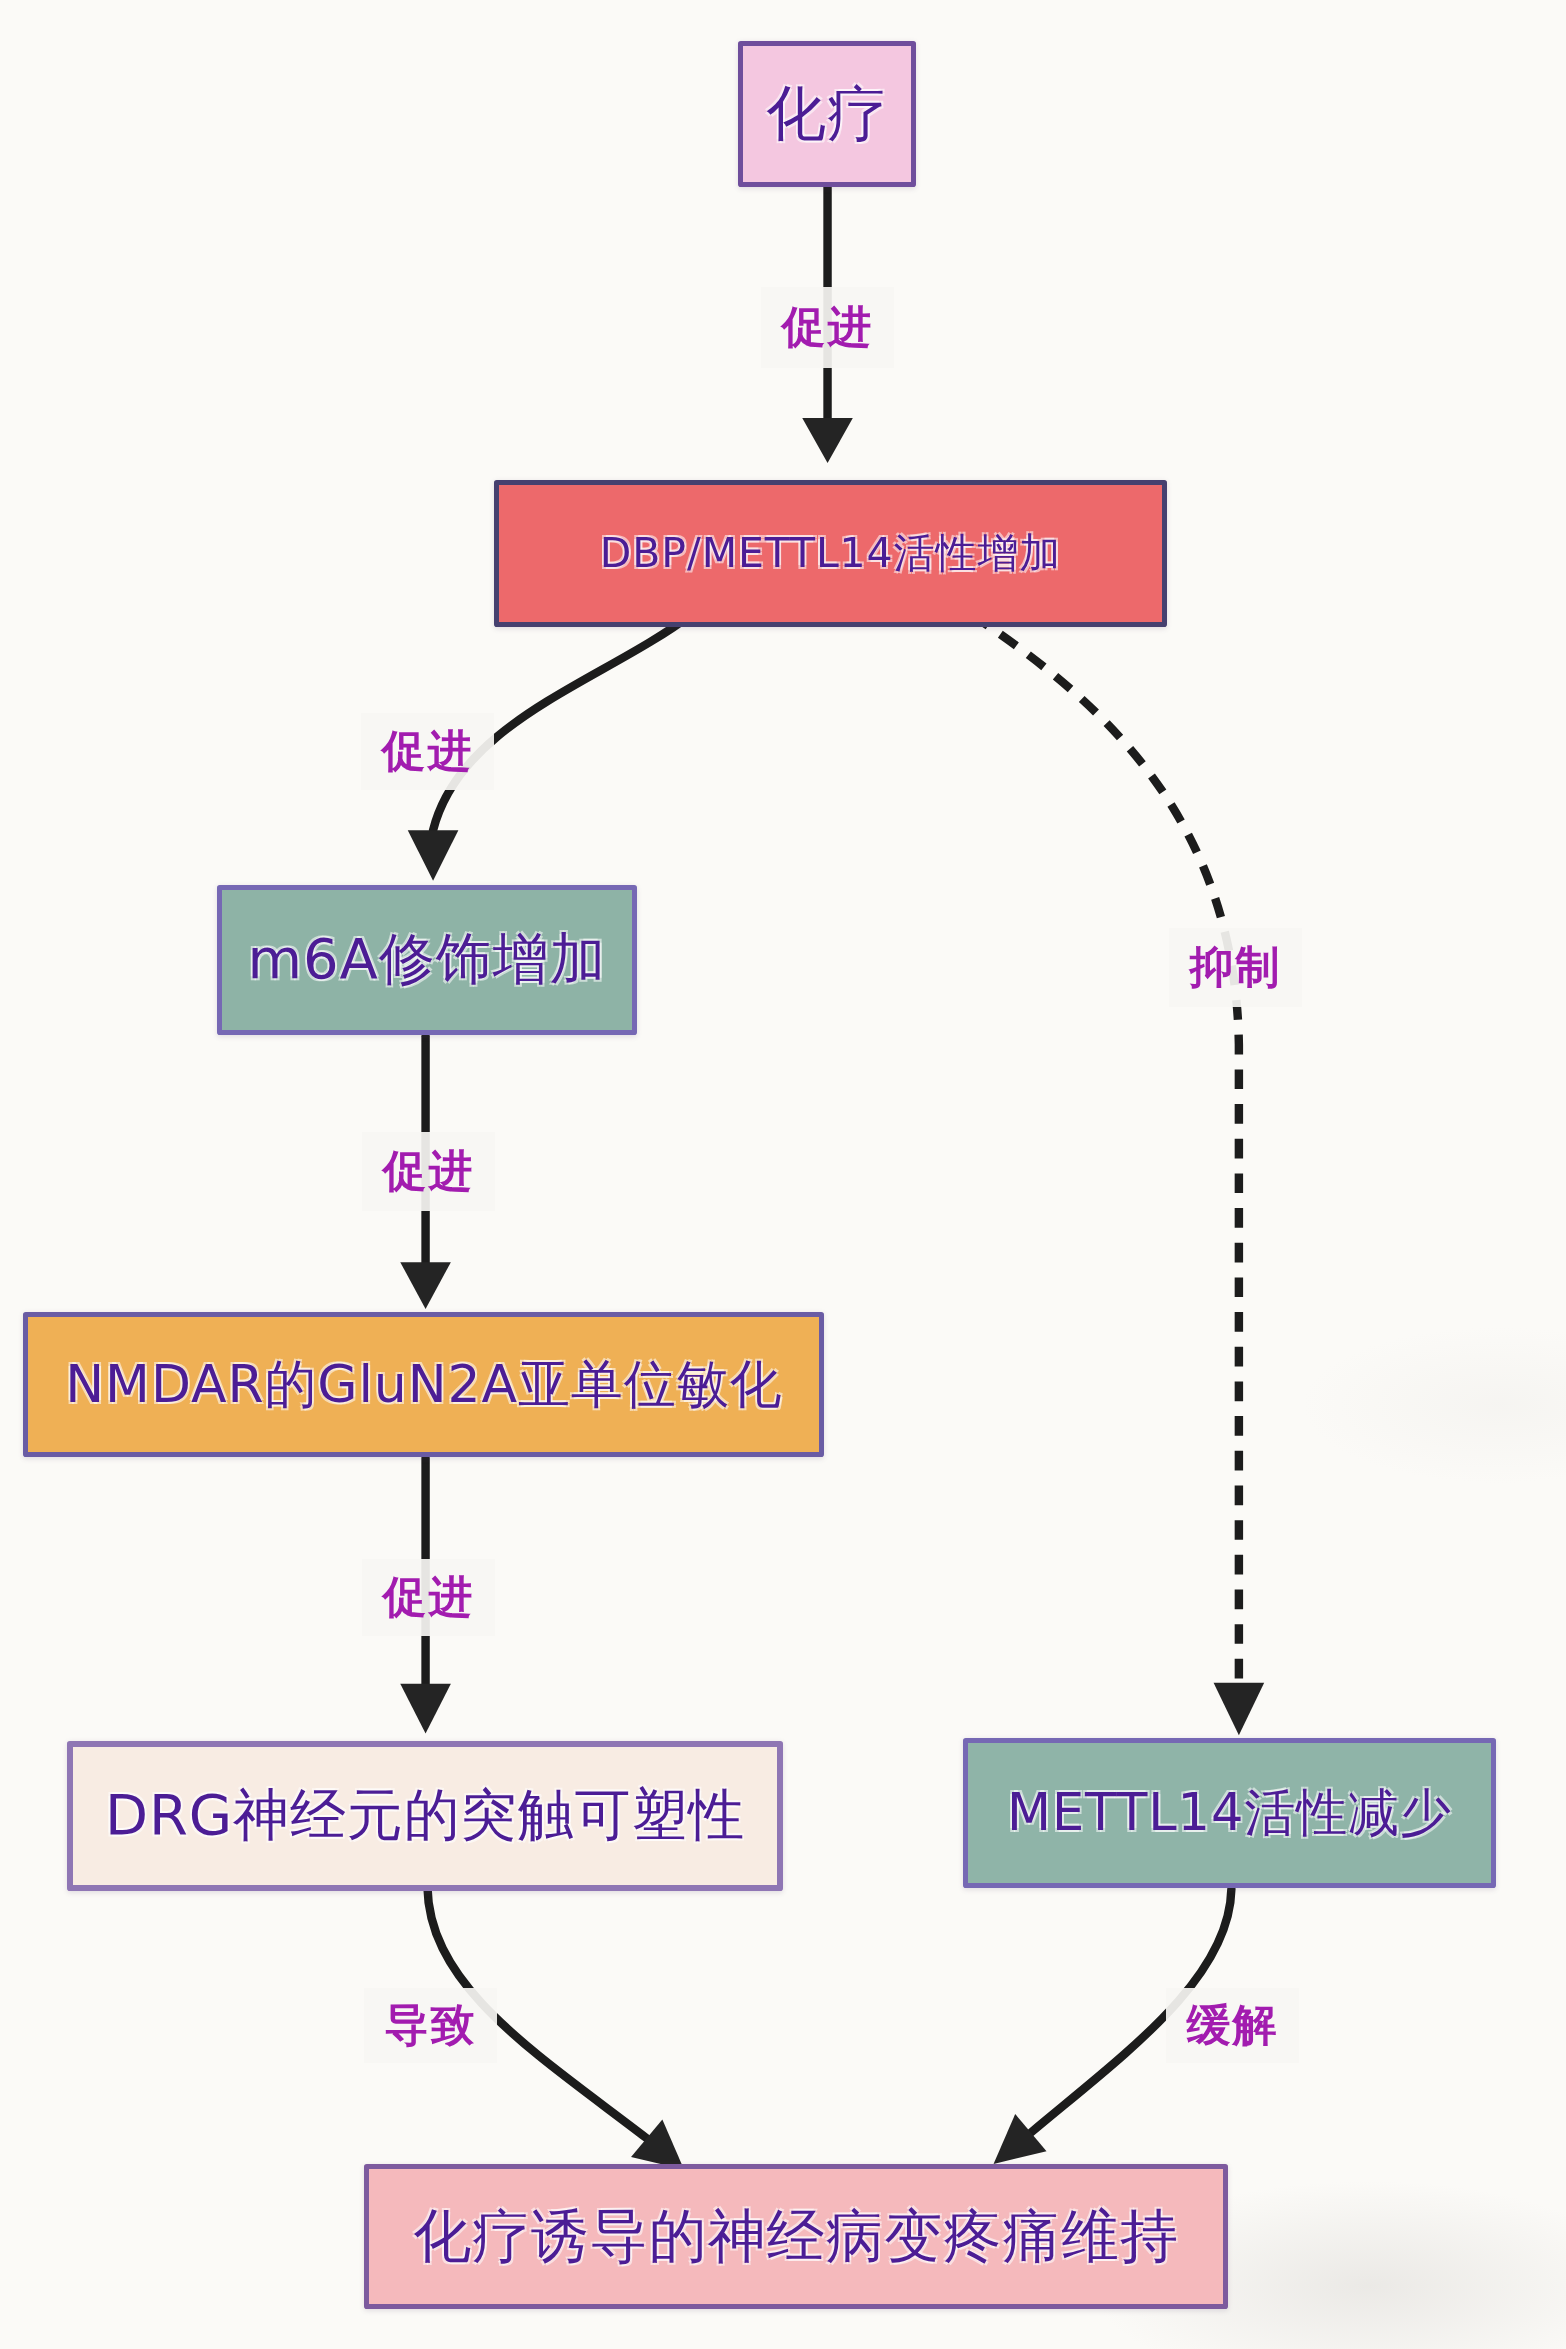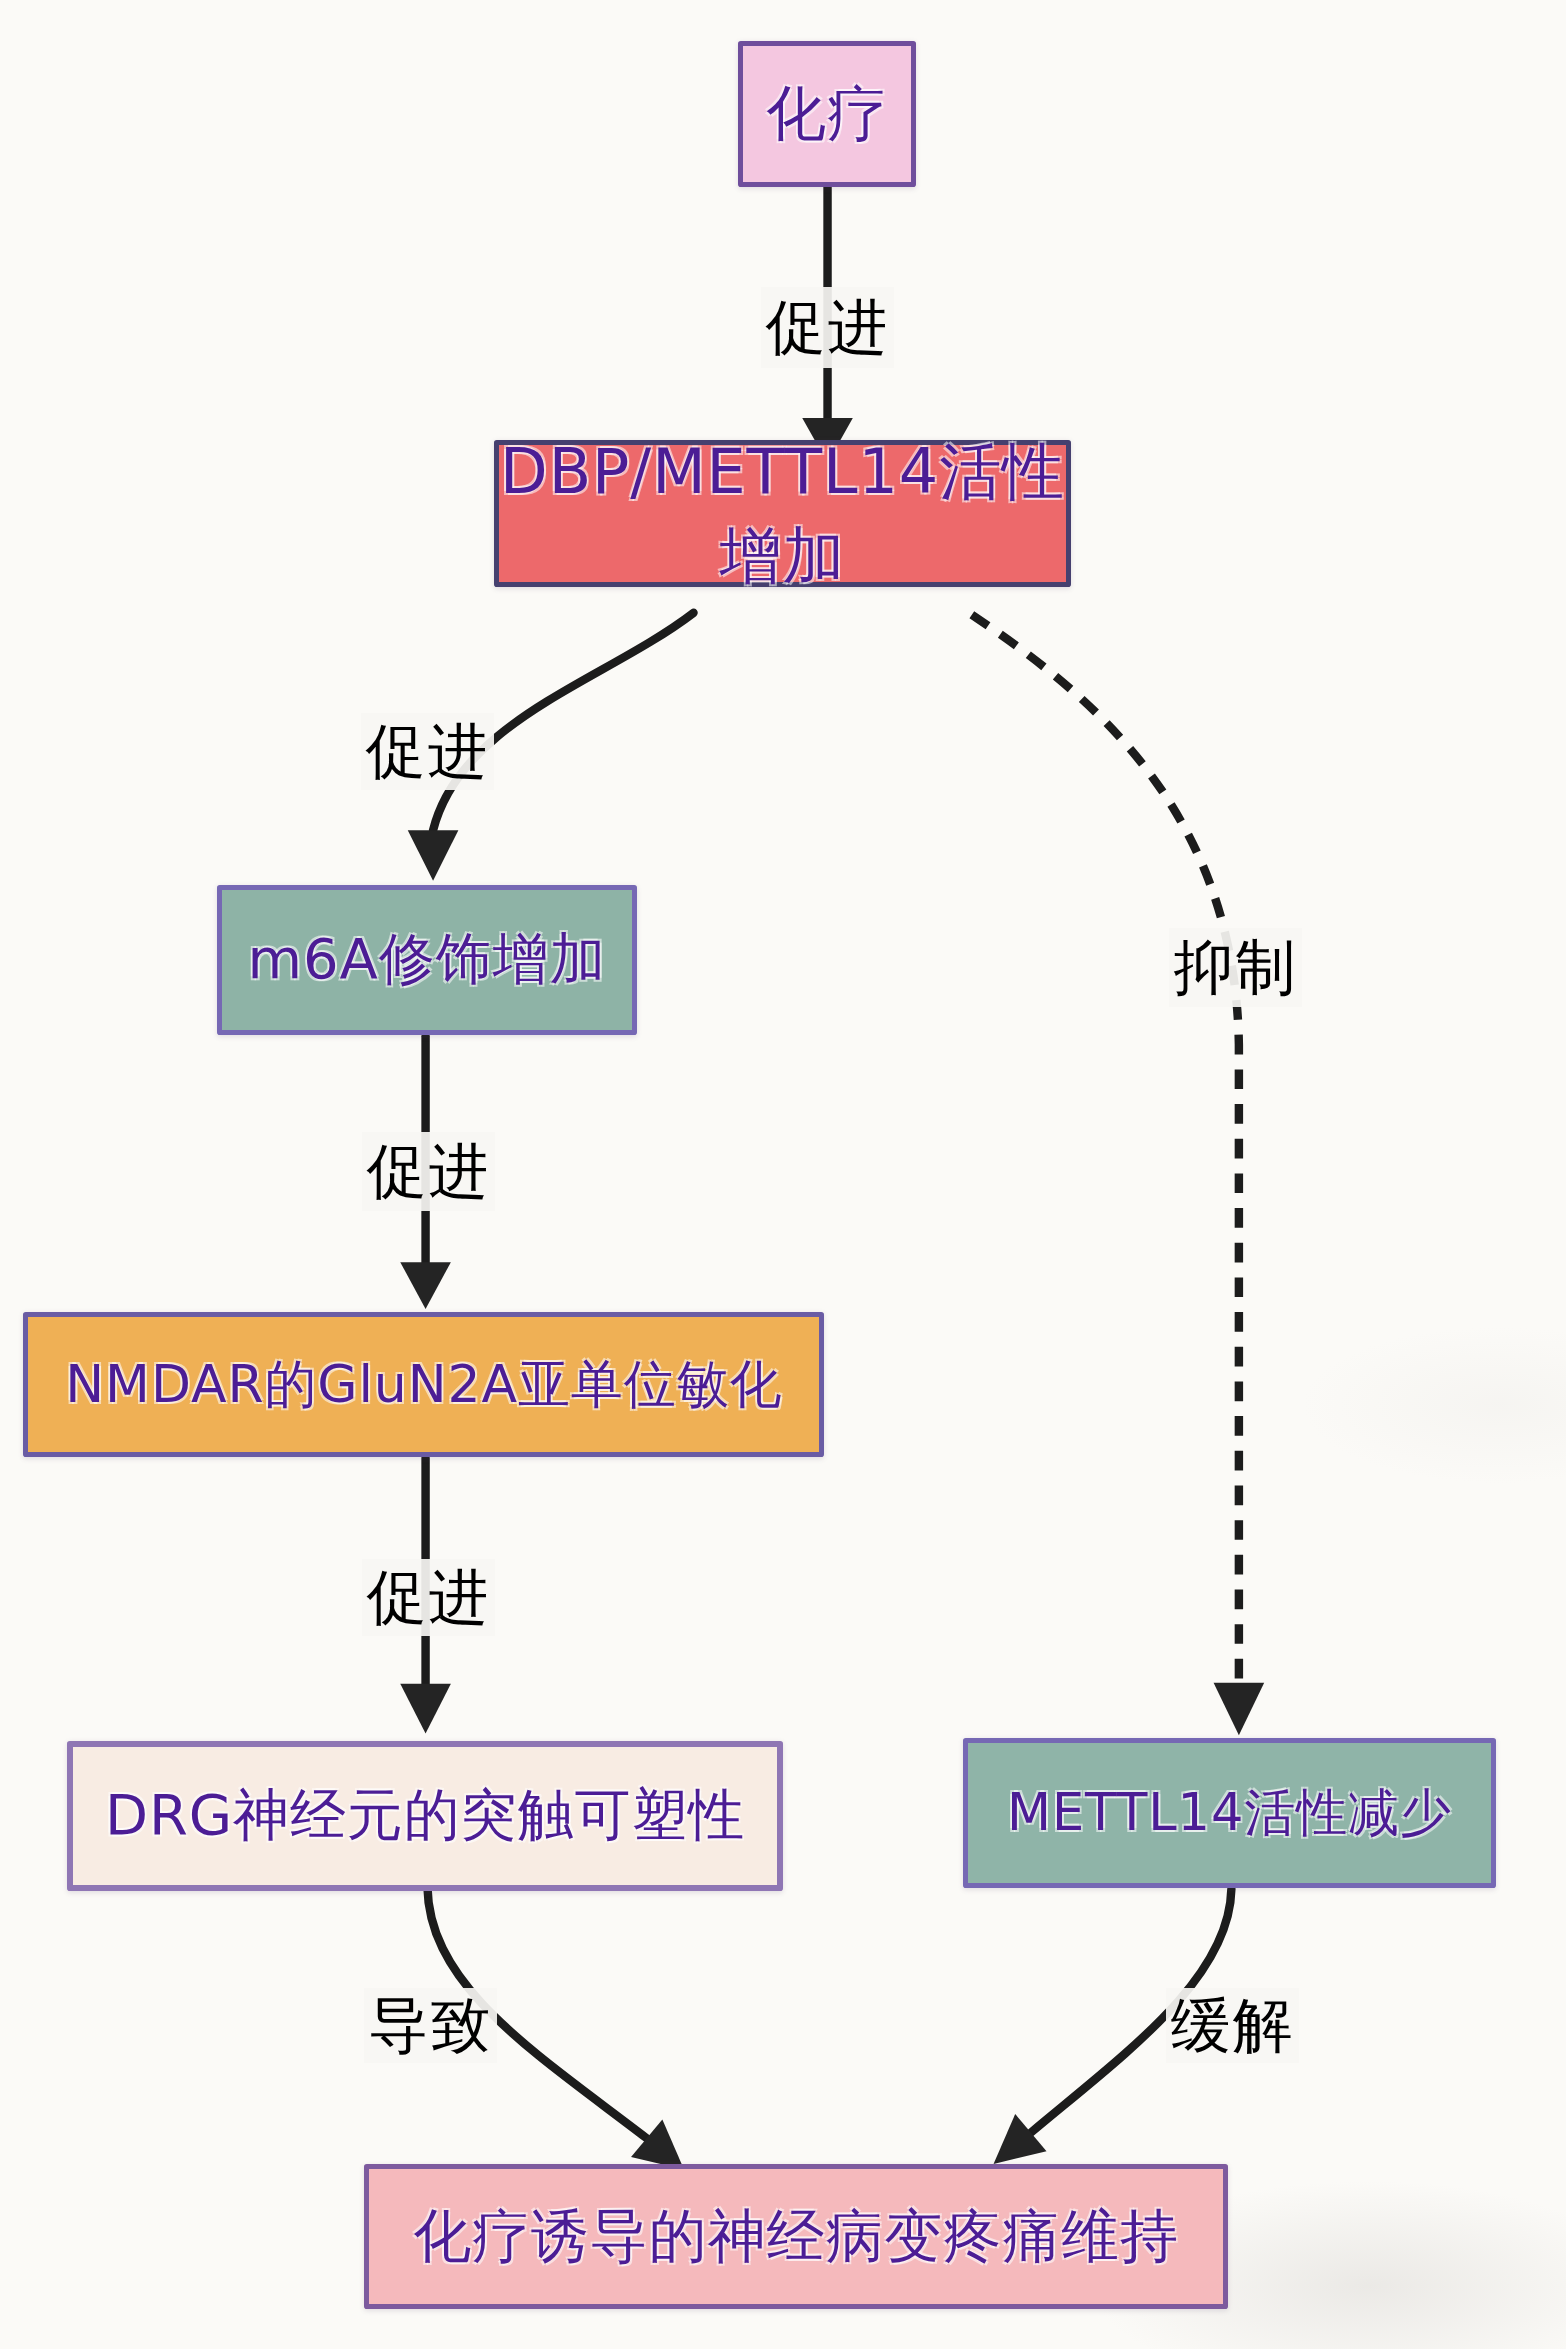--- a/index.html
+++ b/index.html
@@ -55,30 +55,30 @@
       -1.9px -1.9px 0 rgba(255,255,255,0.55),
       1.9px -1.9px 0 rgba(255,255,255,0.55),
       -1.9px 1.9px 0 rgba(255,255,255,0.55);
     box-shadow: 0 1.9px 5.6px rgba(90,70,110,0.15);
   }
   .edge-label {
     position: absolute;
     display: flex;
     align-items: center;
     justify-content: center;
-    font-size: 60px;
-    font-weight: 400;
-    color: #000000;
+    font-size: 44px;
+    font-weight: 700;
+    color: #a21caf;
     background: rgba(247,246,243,0.92);
     letter-spacing: 1.9px;
     line-height: 1.05;
   }
   
   #n-chemo  { left: 738px;  top: 41px;   width: 178px; height: 146px; font-size: 60px; }
-  #n-dbp    { left: 494px;  top: 440px;  width: 577px; height: 147px; font-size: 62px; }
+  #n-dbp    { left: 494px;  top: 480px;  width: 673px; height: 147px; font-size: 41px; }
   #n-m6a    { left: 217px;  top: 885px;  width: 420px; height: 150px; font-size: 56px; }
   #n-nmdar  { left: 23.4px;   top: 1312px; width: 801px; height: 145px; font-size: 52px; }
   #n-drg    { left: 67px;   top: 1735px; width: 716px; height: 150px; font-size: 56px; border-width: 6.6px; margin-top: 6px; }
   #n-mettl  { left: 963px; top: 1738px; width: 533px; height: 150px; font-size: 51px; }
   #n-pain   { left: 364px;  top: 2164px; width: 864px; height: 145px; font-size: 58px; }
   
   #el-0 { left: 761px;  top: 287px;  width: 133px; height: 81px; }
   #el-1 { left: 361px;  top: 713px;  width: 133px; height: 77px; }
   #el-2 { left: 362px;  top: 1132px; width: 133px; height: 79px; }
   #el-3 { left: 362px;  top: 1559px; width: 133px; height: 77px; }

